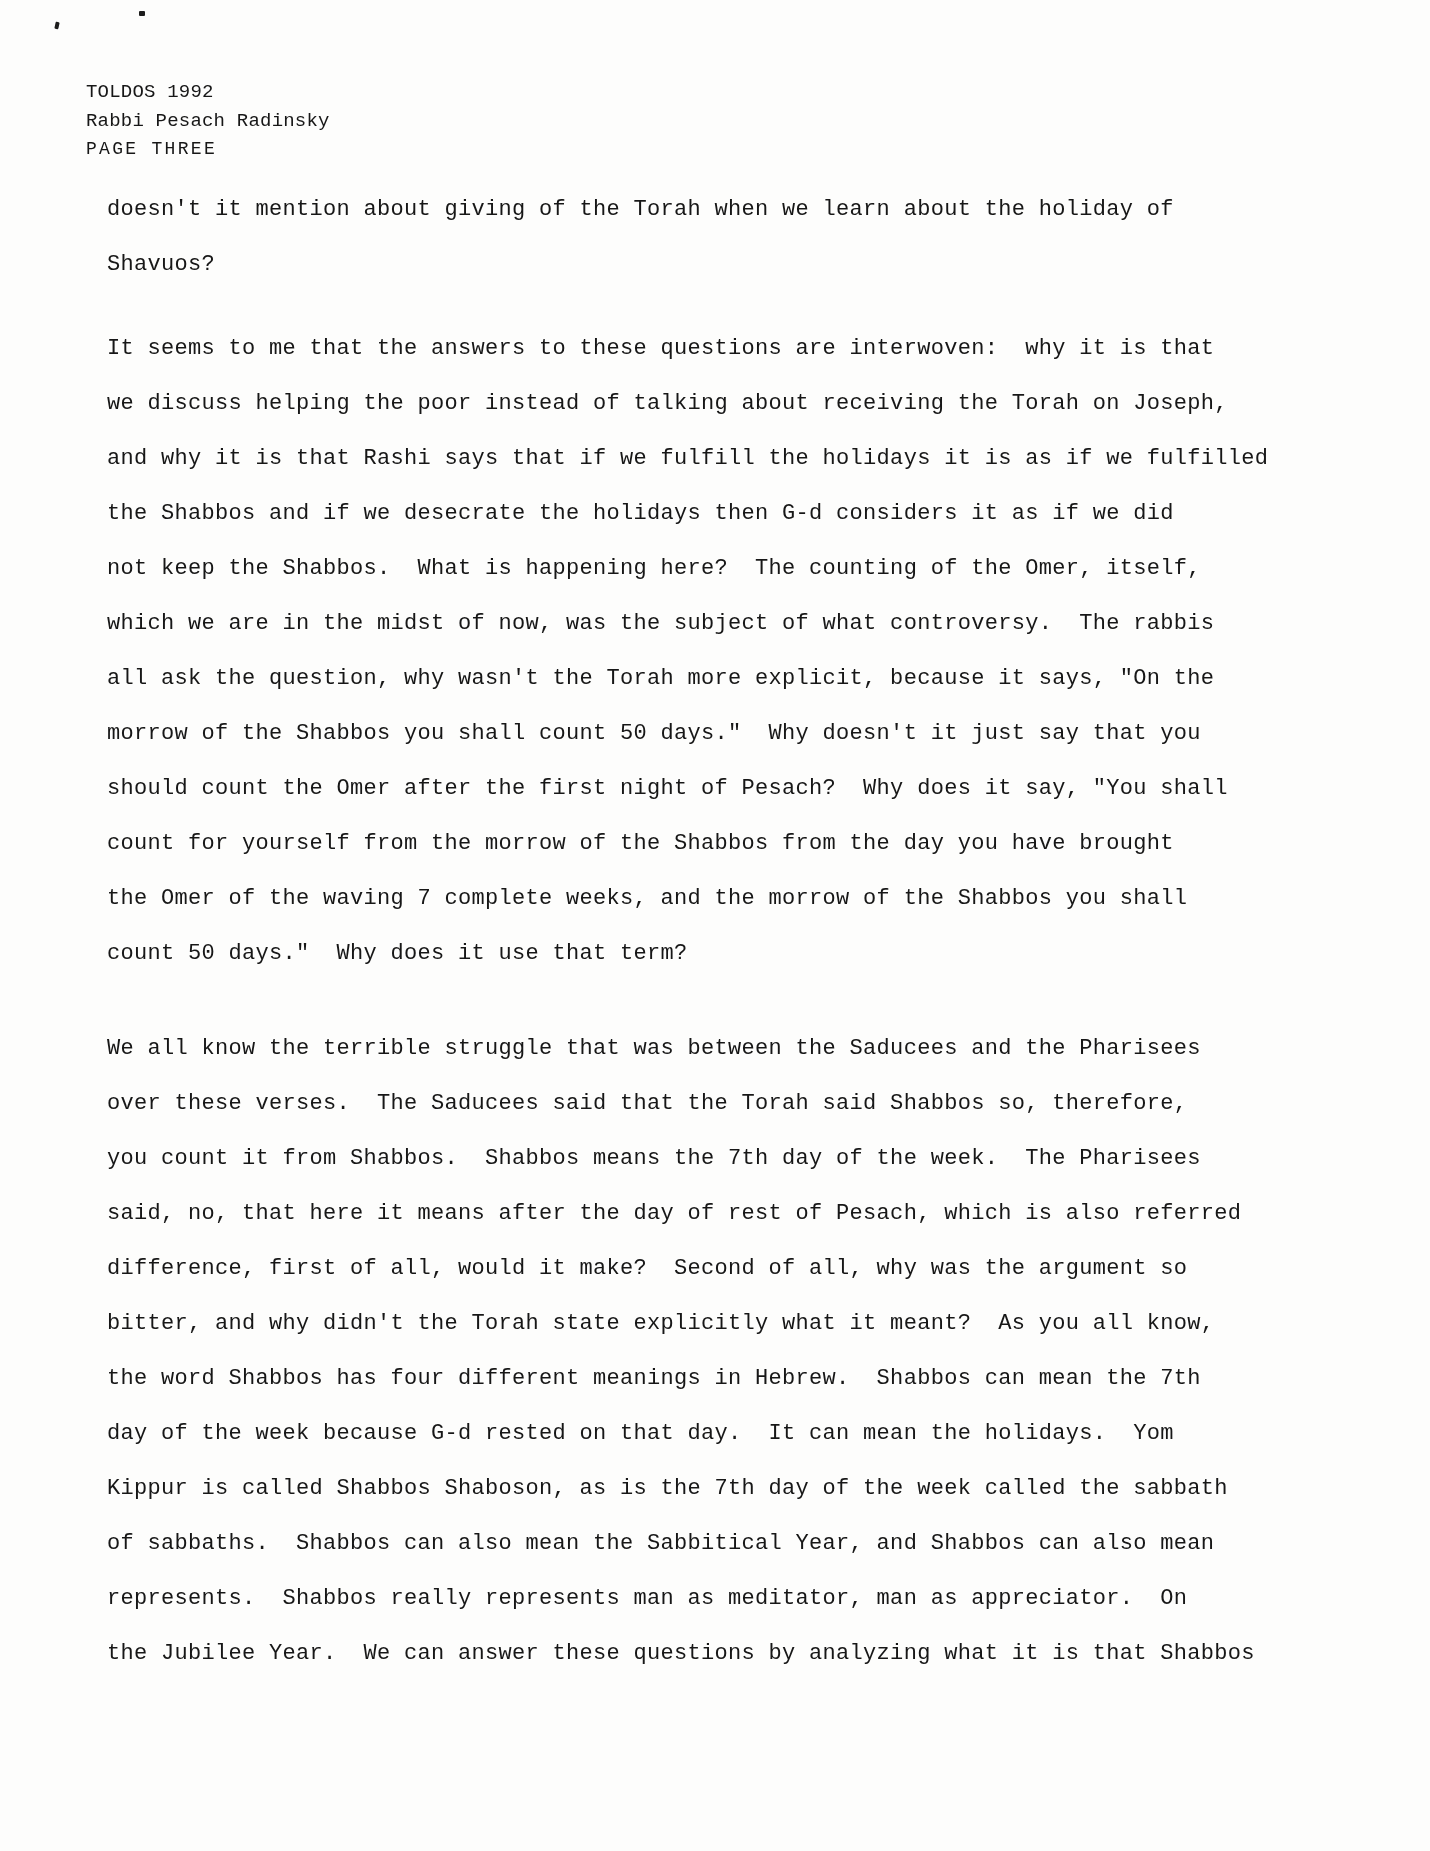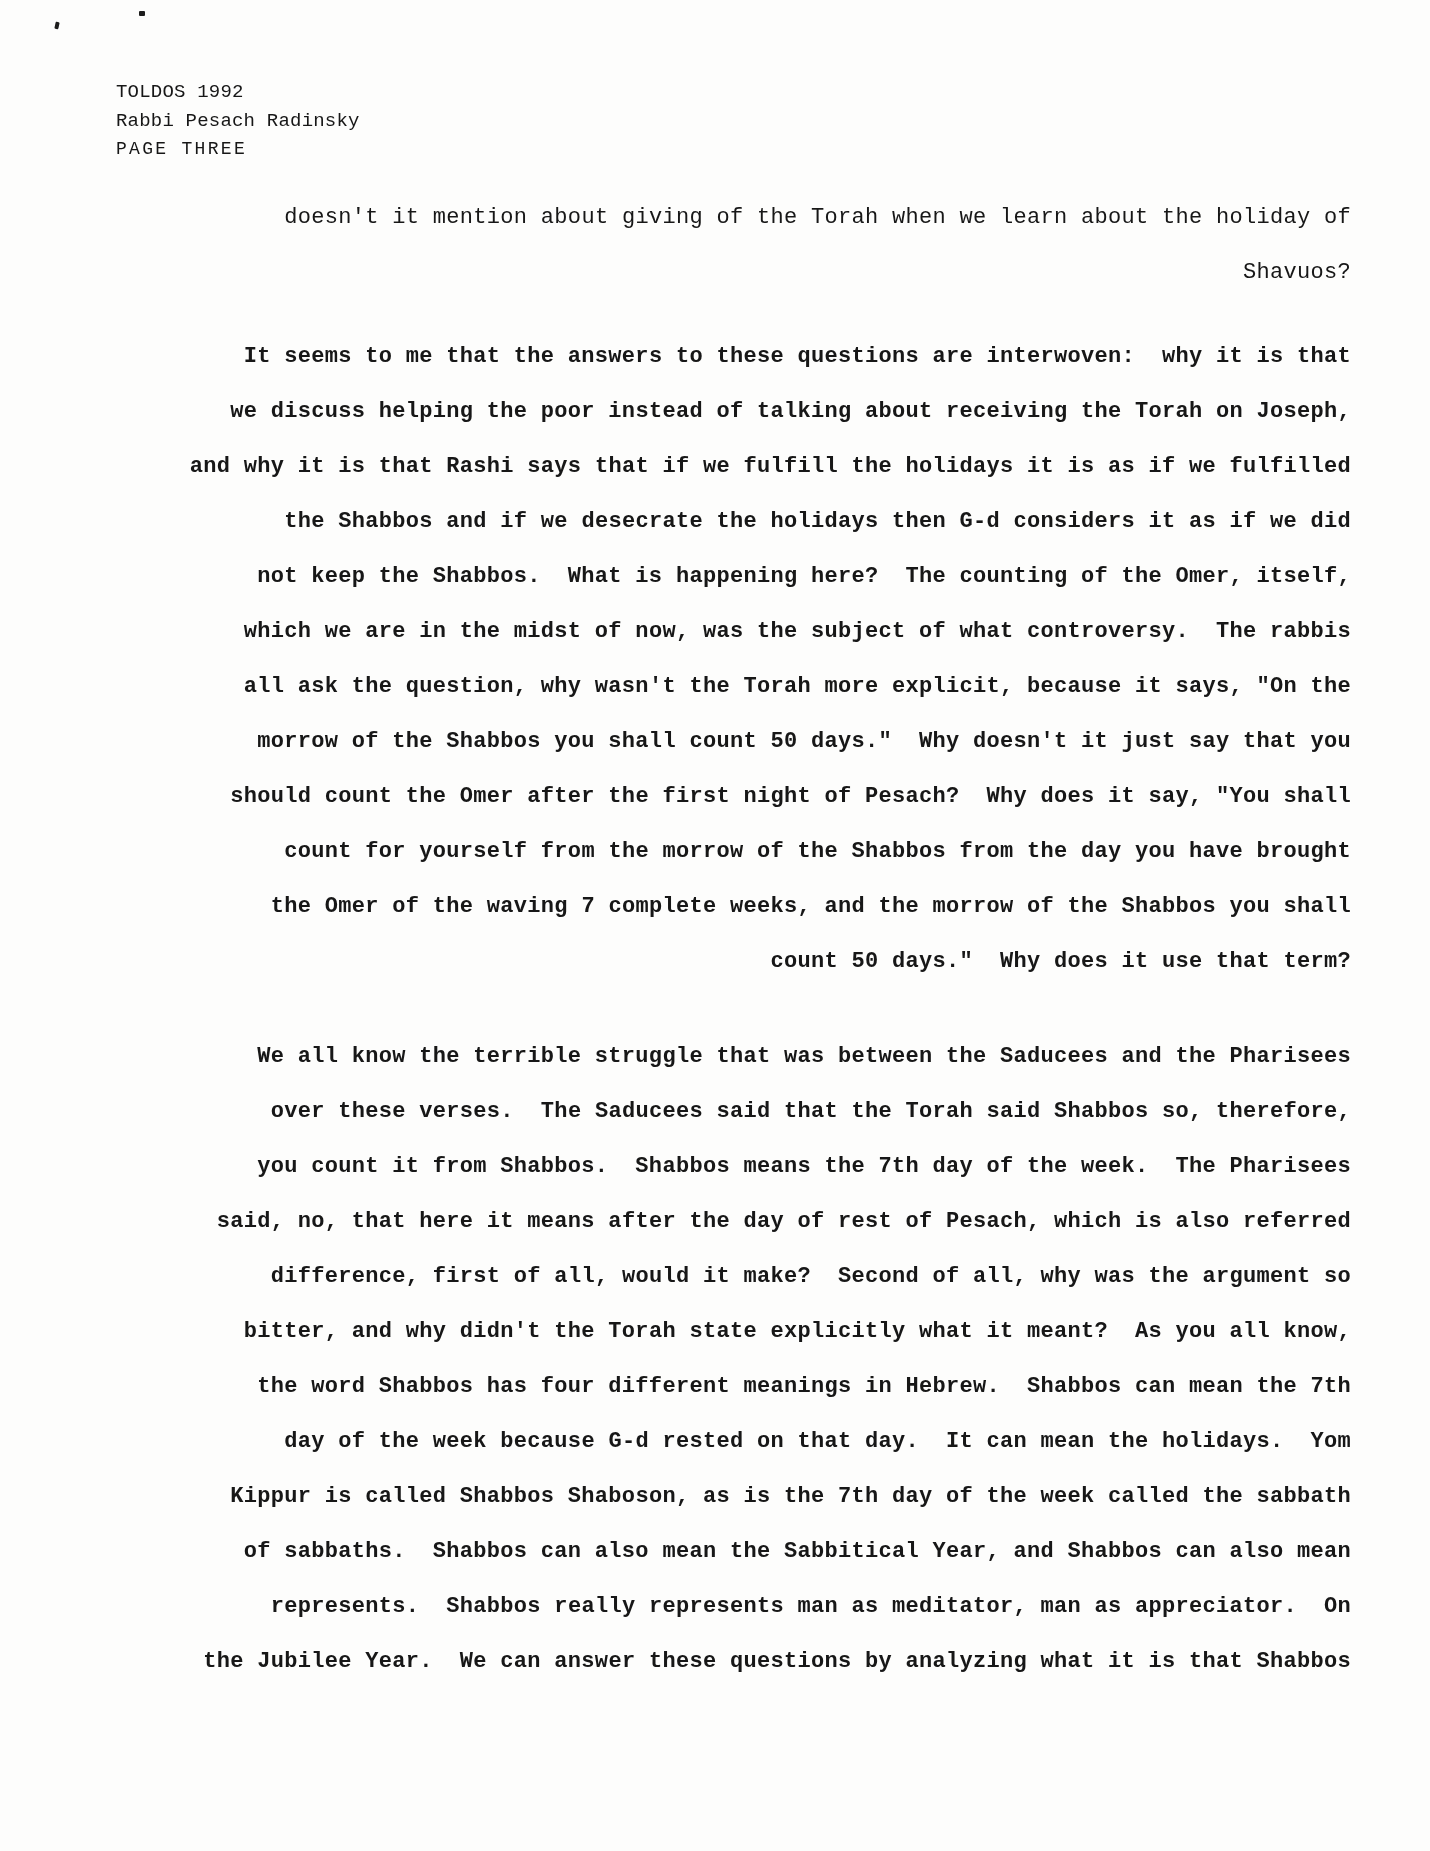--- a/index.html
+++ b/index.html
@@ -31,43 +31,43 @@
     left: 55px;
     top: 22px;
     width: 4px;
     height: 7px;
     background: #1c1c1c;
     border-radius: 1px;
     transform: rotate(12deg);
   }
   .doc-header {
     position: absolute;
-    left: 116px;
+    left: 86px;
     top: 78px;
   }
   .header-line {
     font-size: 19px;
     line-height: 29px;
     letter-spacing: 0.2px;
     white-space: pre;
   }
   .page-label {
     font-size: 18px;
     line-height: 26px;
     letter-spacing: 2.3px;
     white-space: pre;
   }
   .doc-body {
     position: absolute;
     left: 103px;
     top: 178px;
     width: 1260px;
   }
-  .paragraph { margin: 12px; text-align: right; }
-  .paragraph + .paragraph { margin-top: 29px; font-weight: bold; }
+  .paragraph { margin: 4px; }
+  .paragraph + .paragraph { margin-top: 29px; }
   .paragraph:nth-child(3) { margin-top: 40px; }
   .line {
     font-size: 22px;
     line-height: 55px;
     letter-spacing: 0.3px;
     white-space: pre;
   }
 </style>
 </head>
 <body>

